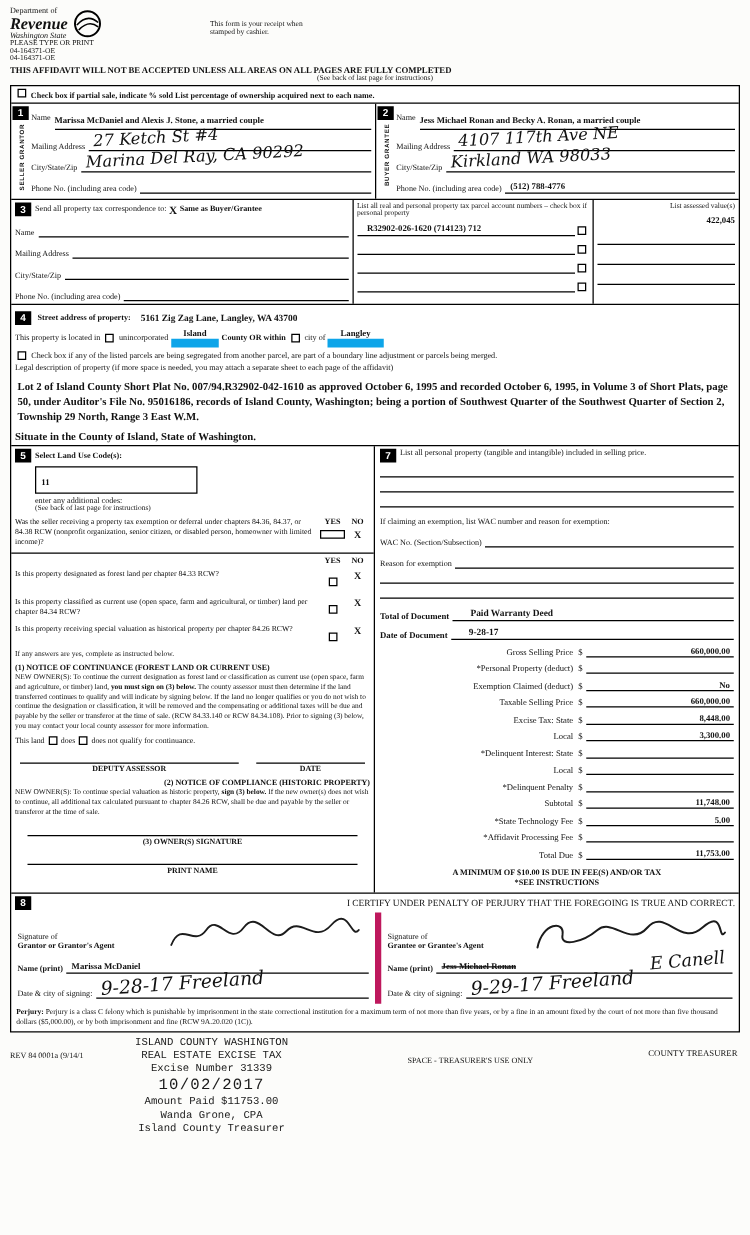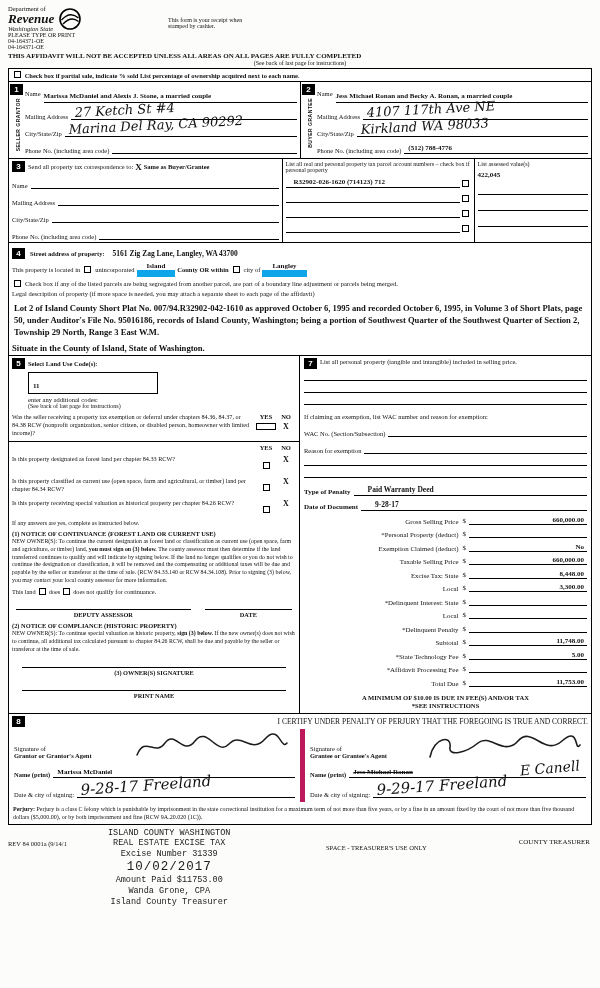--- a/index.html
+++ b/index.html
@@ -1,21 +1,21 @@
 <!DOCTYPE html>
 <html><head>
 <meta charset="utf-8">
 <style>
 *{margin:0;padding:0;box-sizing:border-box}
 html,body{background:#e9e9e6}
 body{width:600px;font-family:"Liberation Serif",serif;color:#111}
 .page{width:600px;height:988px;background:#fcfcfa;padding:5px 8px 4px;position:relative;overflow:hidden}
 .row{display:flex;align-items:baseline}
 .bold{font-weight:bold}
-.center{text-align:left}
+.center{text-align:right}
 .tiny{font-size:6px}
 .lbl{font-size:6.5px}
 .spacer{flex:1}
 .cb{width:7px;height:7px;border:1px solid #000;display:inline-block;flex:none;align-self:center;margin:0 2px;background:#fff}
 .badge{background:#000;color:#fff;font-weight:bold;font-size:8px;min-width:13px;height:11px;display:inline-flex;align-items:center;justify-content:center;flex:none;margin-right:3px;font-family:"Liberation Sans",sans-serif}
 .fill{flex:1;border-bottom:1px solid #000;height:10px;position:relative;margin-left:3px}
 .fill.auto{height:auto;min-height:10px}
 .vabs{position:absolute;left:4px;bottom:1px;white-space:nowrap}
 .typed{font-weight:bold;font-size:7px}
 .hw{font-family:"DejaVu Serif",serif;font-style:italic;white-space:nowrap;line-height:.8}
@@ -398,21 +398,21 @@
             <span class="fill"></span>
           </div>
         <div class="fld">
             <span class="lbl">Reason for exemption</span>
             <span class="fill"></span>
           </div>
         <div class="blank-line"></div>
         <div class="blank-line"></div>
 
         <div class="doc-row" style="margin-top:8px">
-          <span class="lbl">Type of Penalty</span>
+          <span class="lbl">Total of Document</span>
           <span class="fill">
               <span class="typed vabs" style="left:14px;font-size:7.5px">Paid Warranty Deed</span>
             </span>
         </div>
         <div class="doc-row">
           <span class="lbl">Date of Document</span>
           <span class="fill">
               <span class="typed vabs" style="left:14px;font-size:7.5px">9-28-17</span>
             </span>
         </div>

